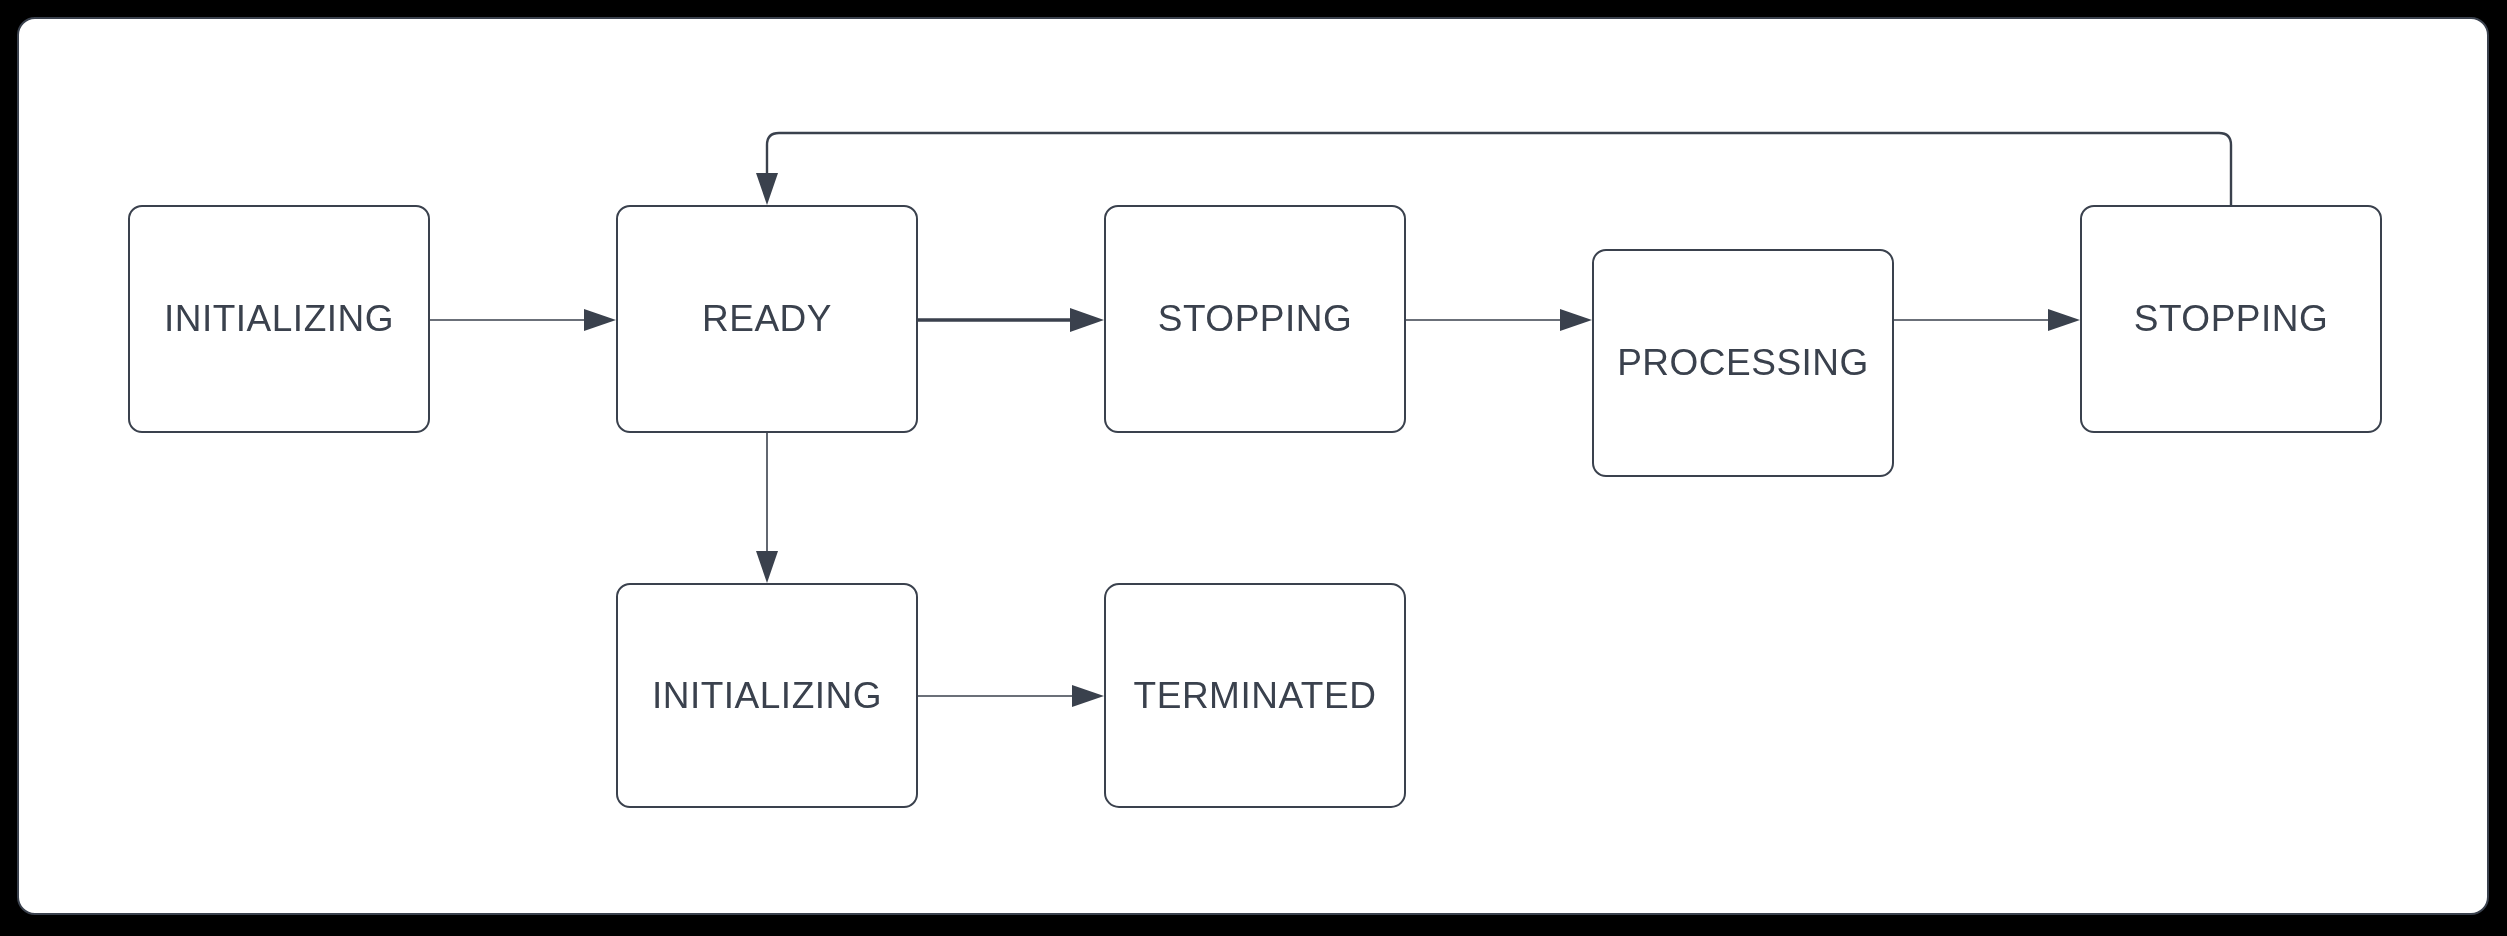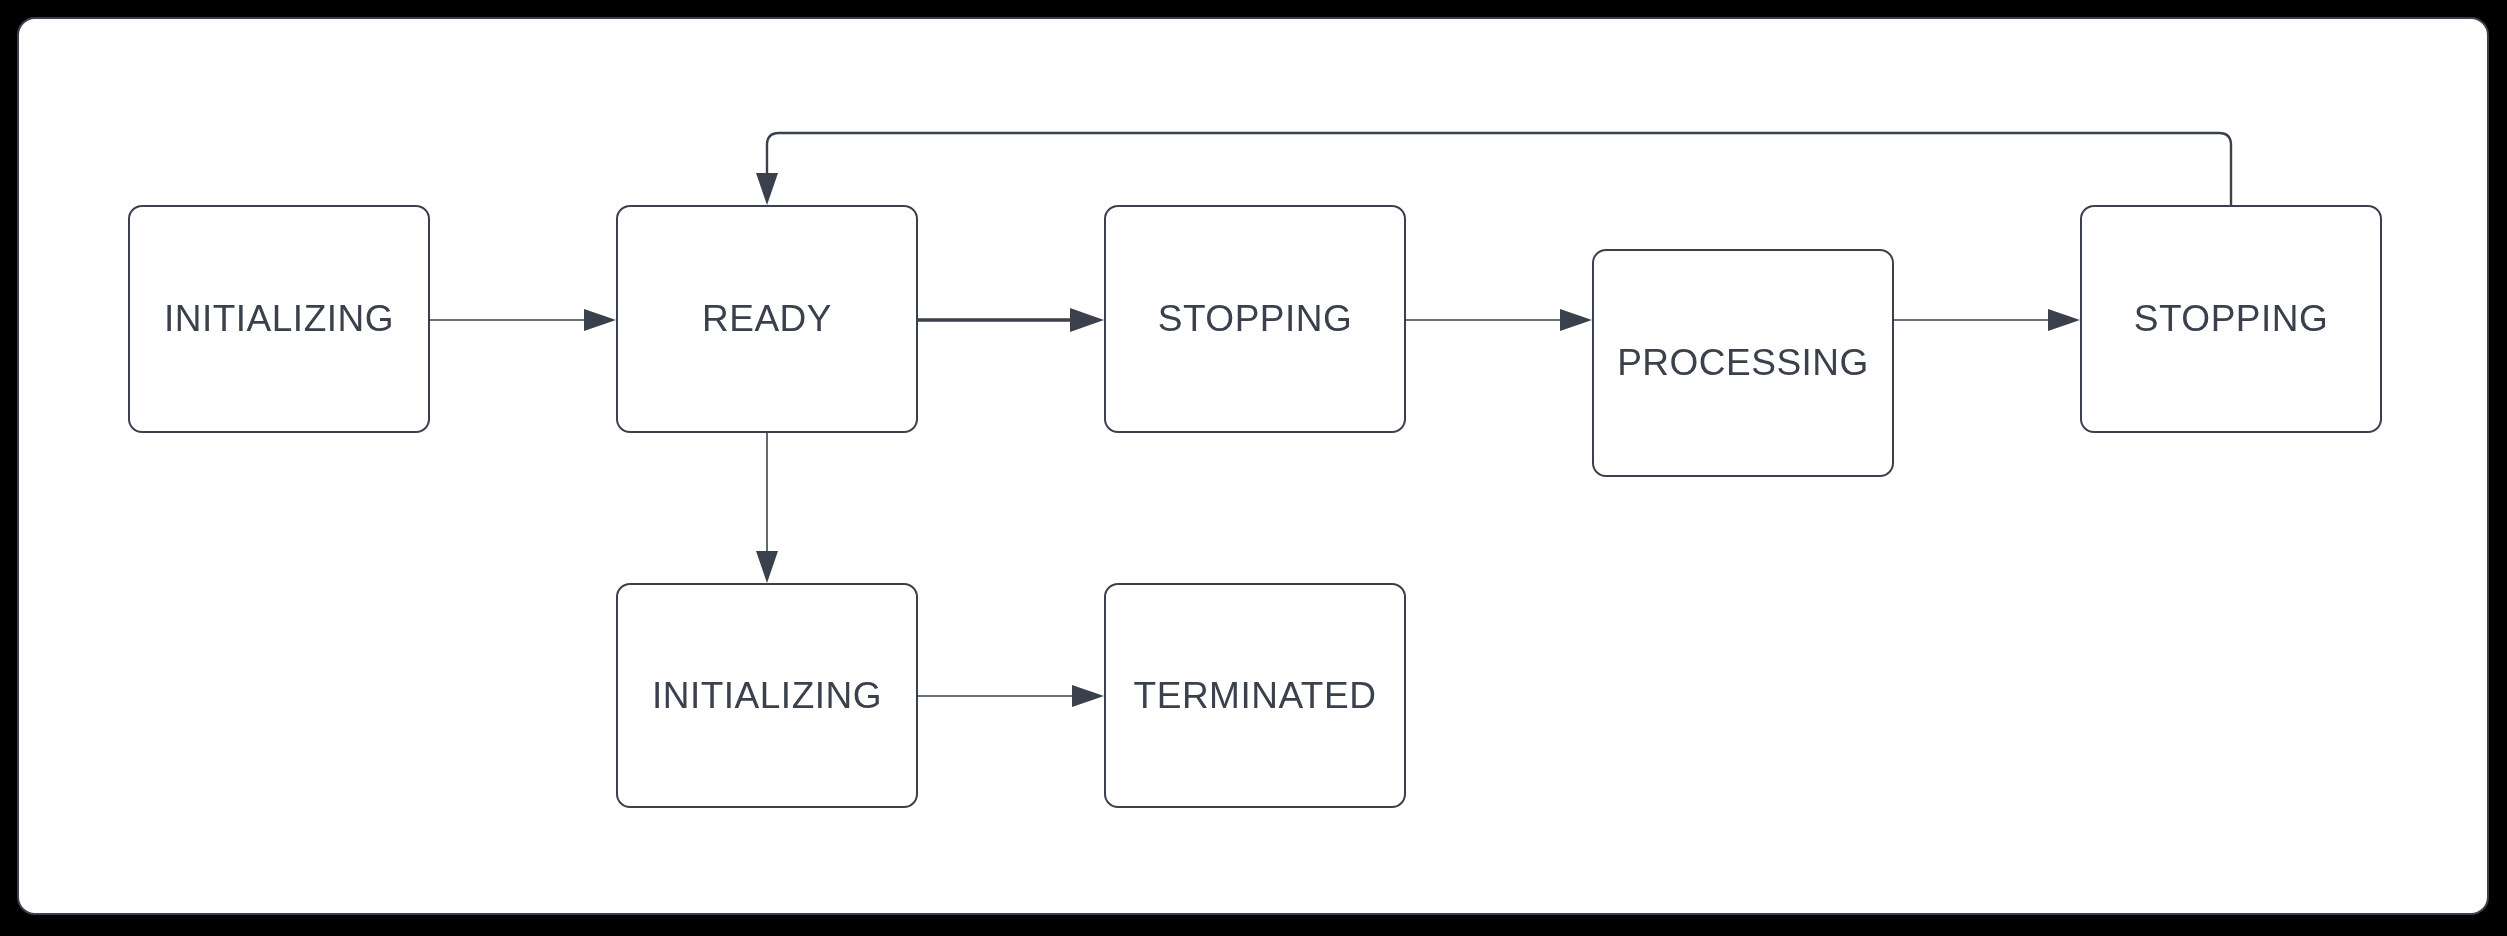--- a/index.html
+++ b/index.html
@@ -111,17 +111,17 @@
   </div>
 
   <div class="node" style="left:2080px;top:205px;">
     <span>STOPPING</span>
   </div>
 
   <div class="node small" style="left:616px;top:583px;">
     <span>INITIALIZING</span>
   </div>
 
-  <div class="node small" style="left:1104px;top:583px;">
+  <div class="node small" style="left:1104px;top:583px;border-radius:15px;">
     <span>TERMINATED</span>
   </div>
 
 </div>
 
 </body></html>

